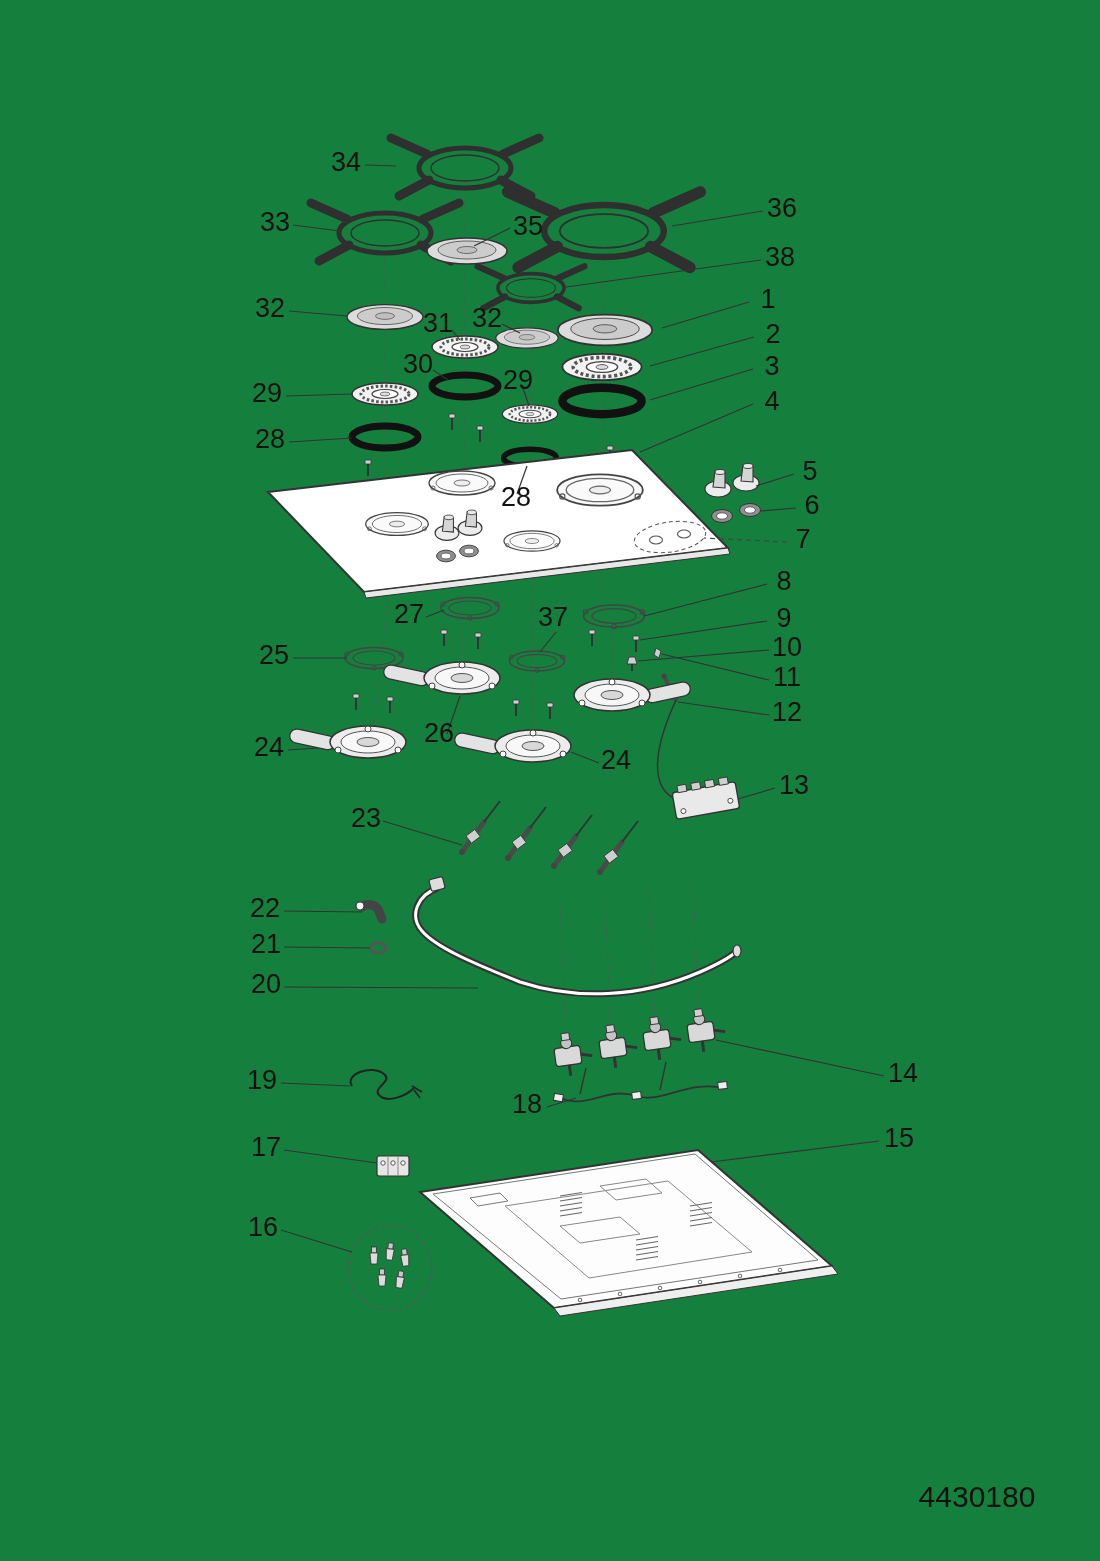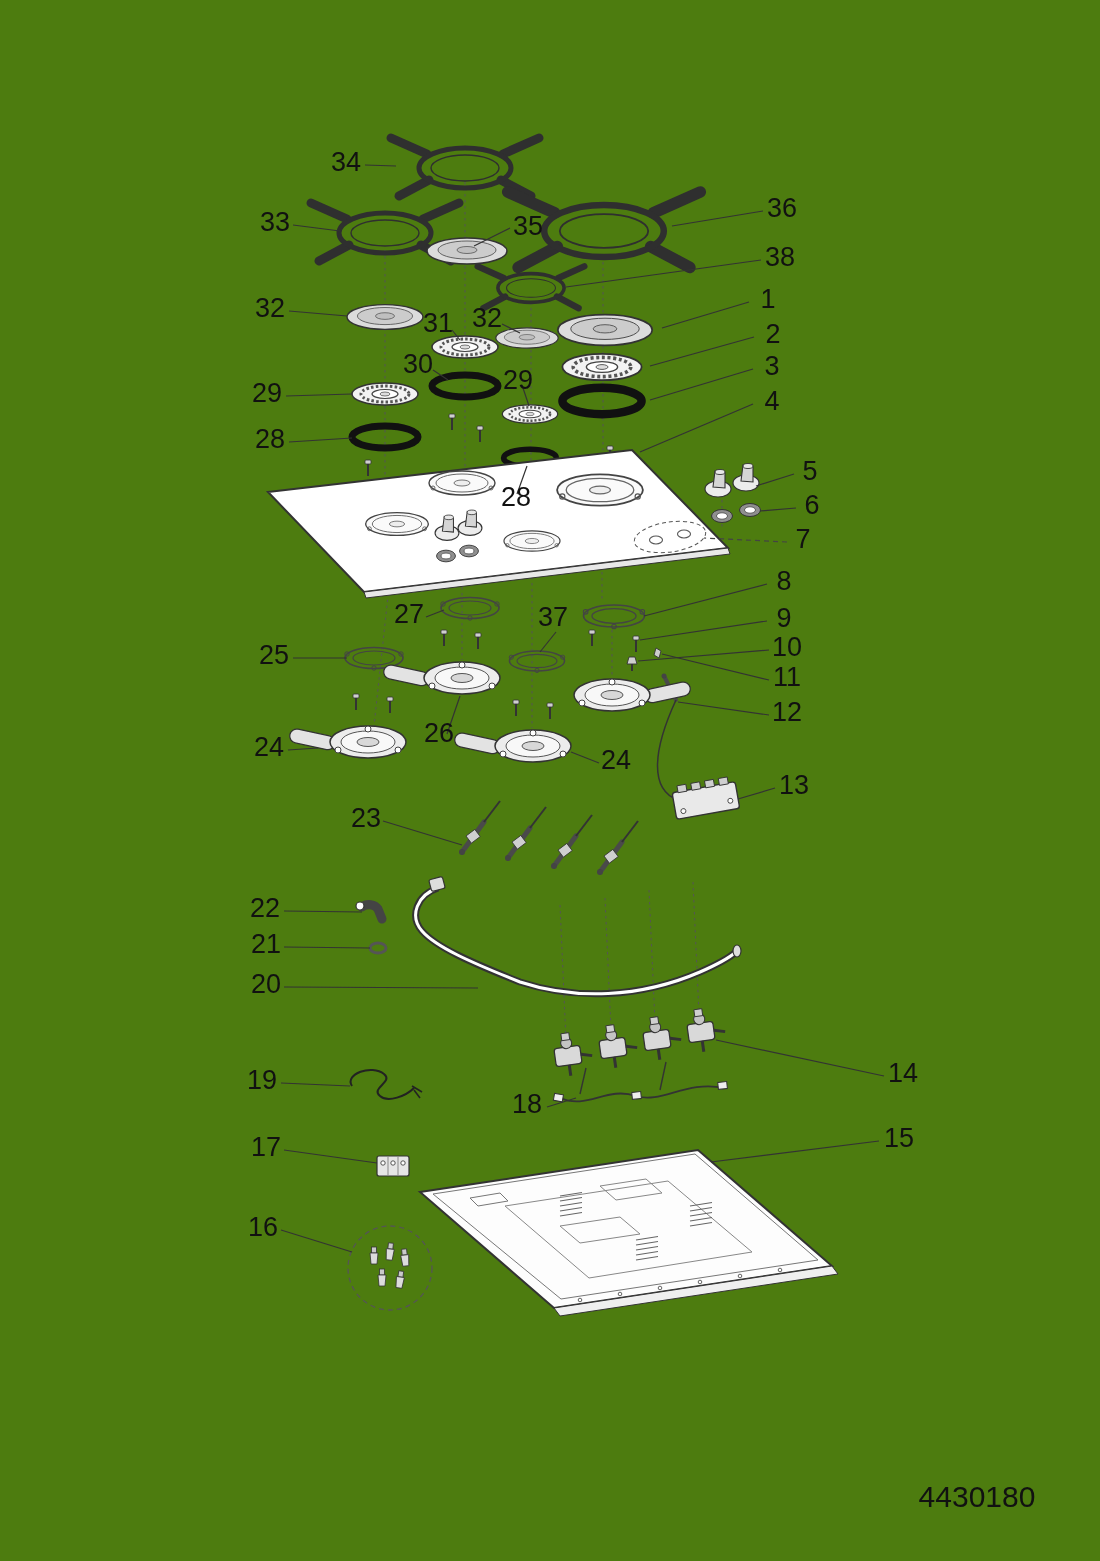--- a/index.html
+++ b/index.html
@@ -1,16 +1,16 @@
 <!DOCTYPE html>
 <html><head>
 <meta charset="utf-8">
 <style>
   html,body{margin:0;padding:0;background:#ffffff;}
-  .stage{position:relative;width:1100px;height:1561px;background:#4d7c0f;overflow:hidden;
+  .stage{position:relative;width:1100px;height:1561px;background:#15803d;overflow:hidden;
          font-family:"Liberation Sans", sans-serif;}
   svg{display:block;}
   .lbl{font-family:"Liberation Sans", sans-serif;font-size:27px;fill:#111;text-anchor:middle;}
   .code{font-family:"Liberation Sans", sans-serif;font-size:30px;fill:#111;text-anchor:middle;}
   .leader{stroke:#333;stroke-width:1.2;fill:none;}
   .leader-dashed{stroke:#444;stroke-width:1.2;fill:none;stroke-dasharray:5 4;}
   .axis{stroke:#555;stroke-width:1;fill:none;stroke-dasharray:2.5 3.5;}
   .thin{stroke:#333;fill:none;}
 </style>
 </head>

